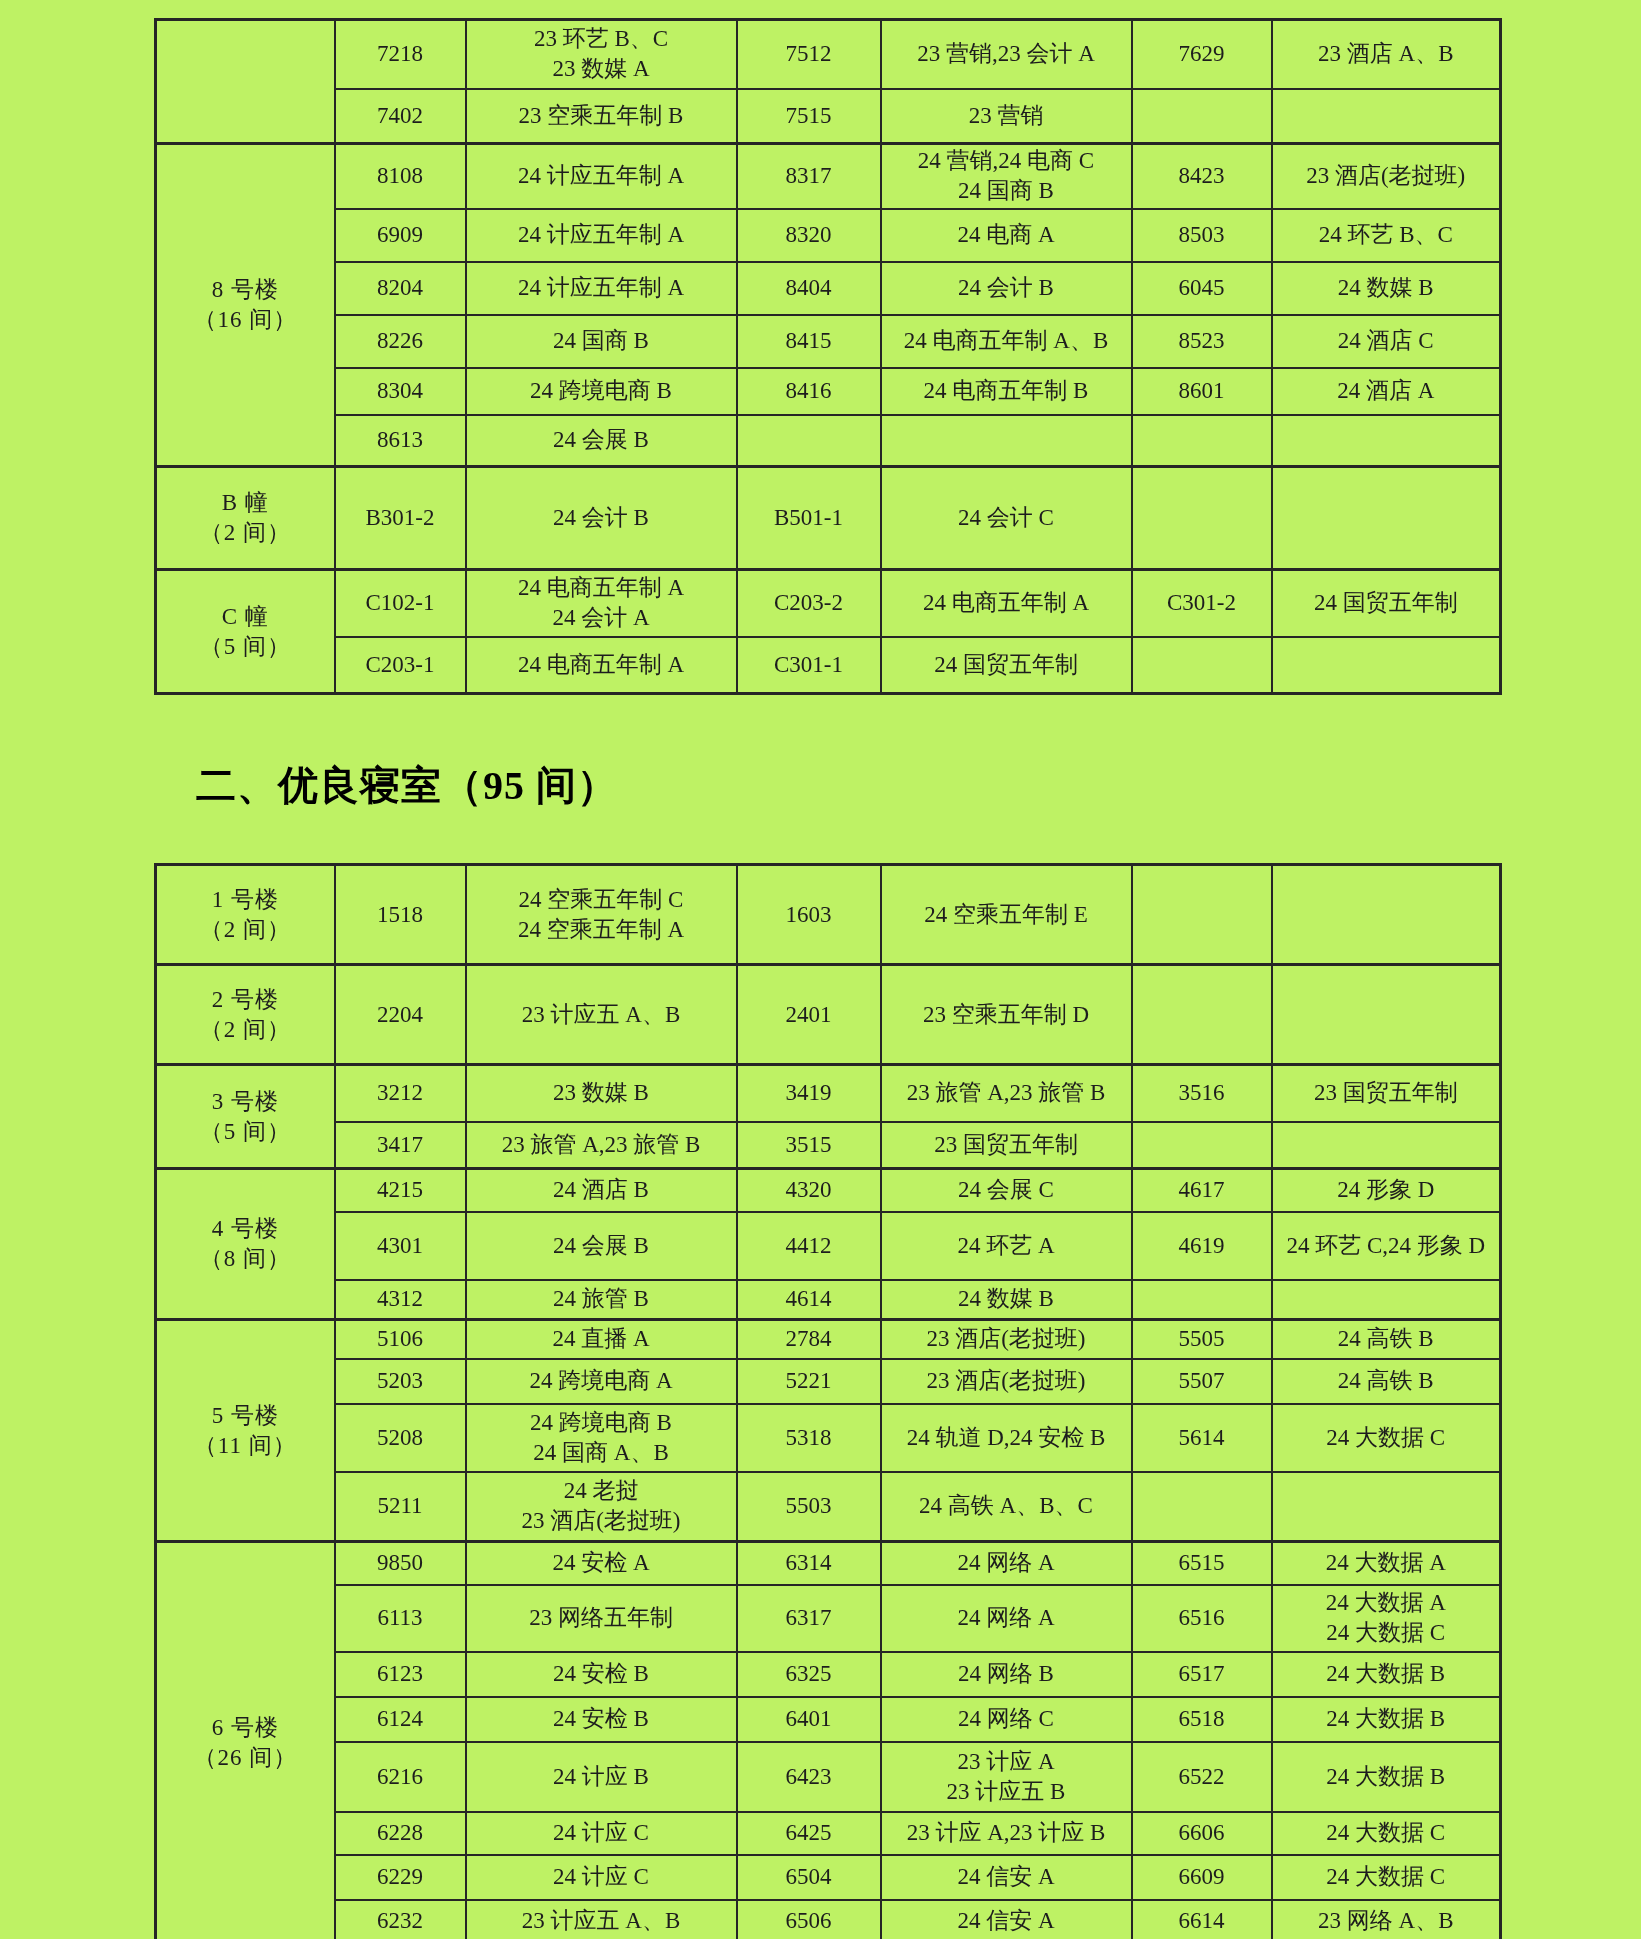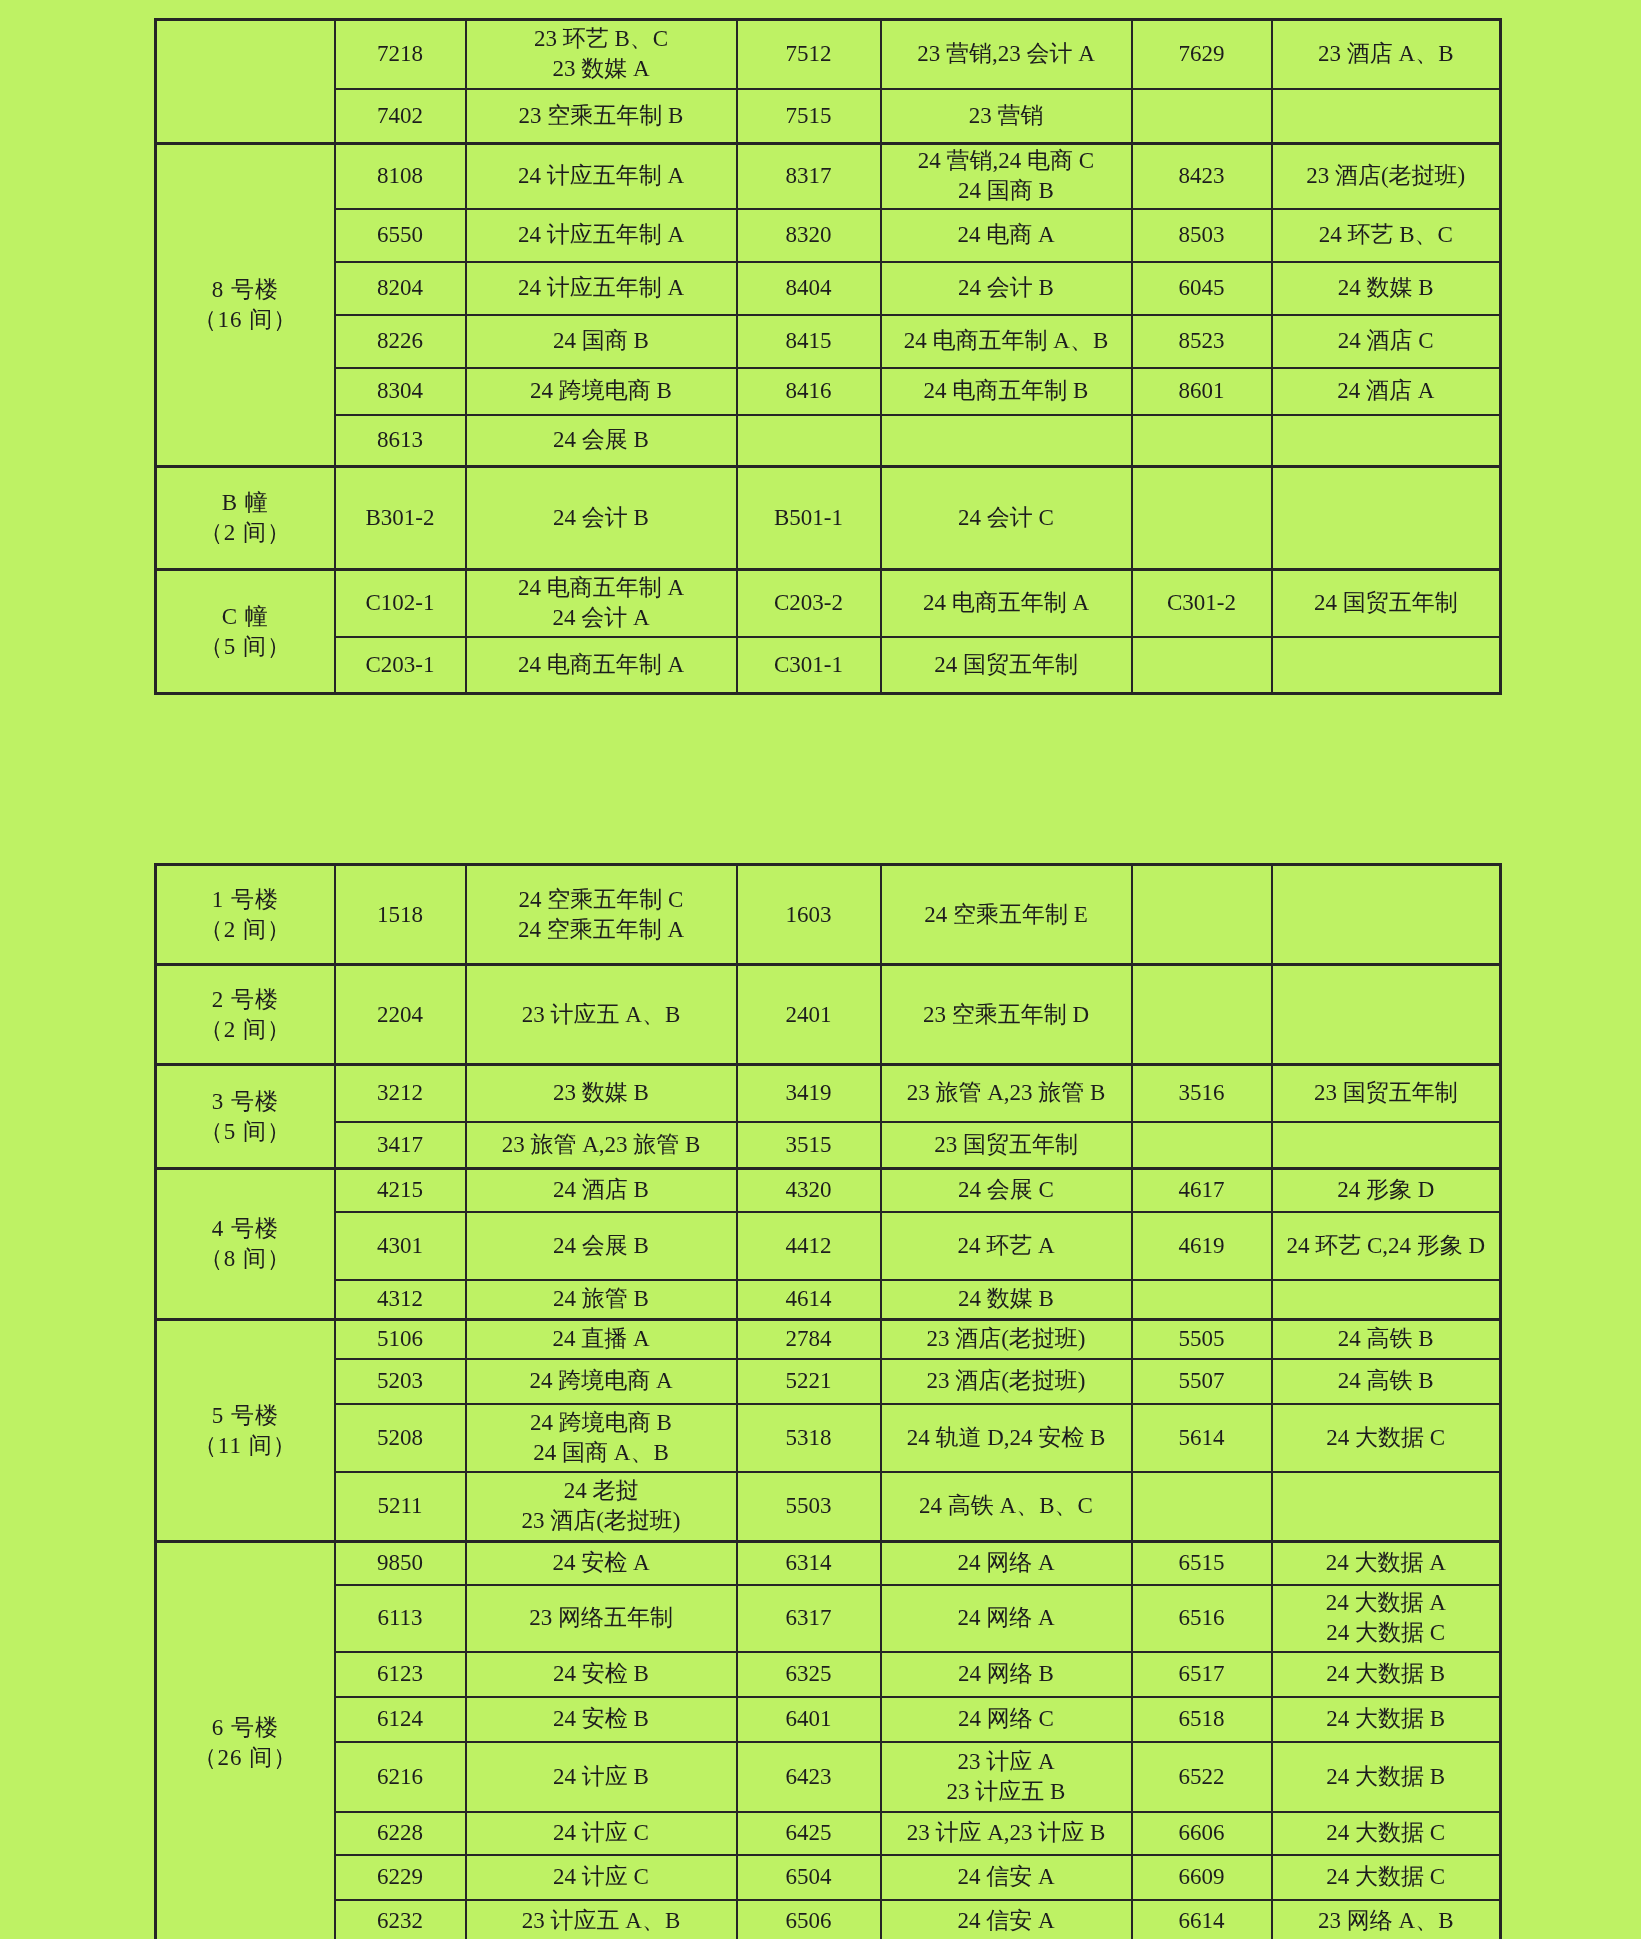--- a/index.html
+++ b/index.html
@@ -87,21 +87,21 @@
 （16 间）</td>
         <td>8108</td>
         <td>24 计应五年制 A</td>
         <td>8317</td>
         <td>24 营销,24 电商 C
 24 国商 B</td>
         <td>8423</td>
         <td>23 酒店(老挝班)</td>
       </tr>
       <tr style="height:53px">
-        <td>6550</td>
+        <td>6909</td>
         <td>24 计应五年制 A</td>
         <td>8320</td>
         <td>24 电商 A</td>
         <td>8503</td>
         <td>24 环艺 B、C</td>
       </tr>
       <tr style="height:53px">
         <td>8204</td>
         <td>24 计应五年制 A</td>
         <td>8404</td>
@@ -160,20 +160,21 @@
         <td>C203-1</td>
         <td>24 电商五年制 A</td>
         <td>C301-1</td>
         <td>24 国贸五年制</td>
         <td></td>
         <td></td>
       </tr>
     </tbody>
   </table>
 
+  <div class="heading">二、优良寝室（95 间）</div>
 
   <table class="dorm" style="left:154px;top:863px;width:1345px;">
     <colgroup>
       <col style="width:179px">
         <col style="width:131px">
         <col style="width:271px">
         <col style="width:144px">
         <col style="width:251px">
         <col style="width:140px">
         <col style="width:229px">

